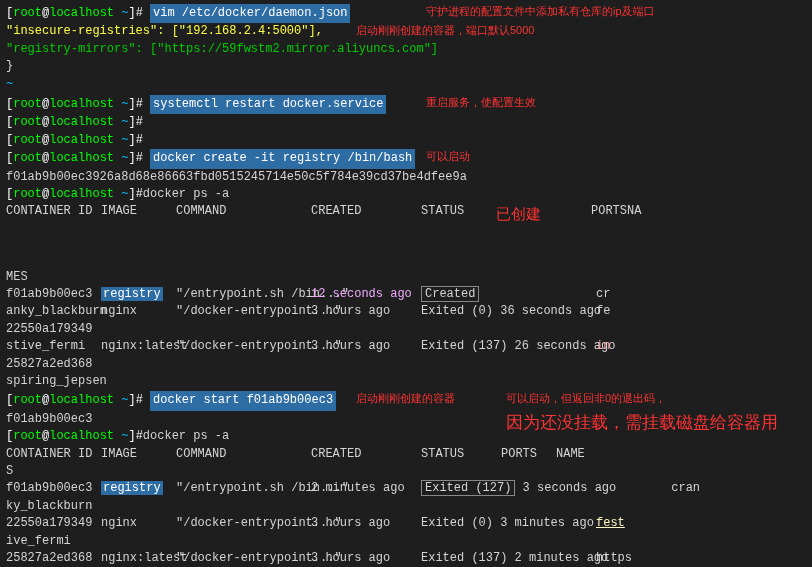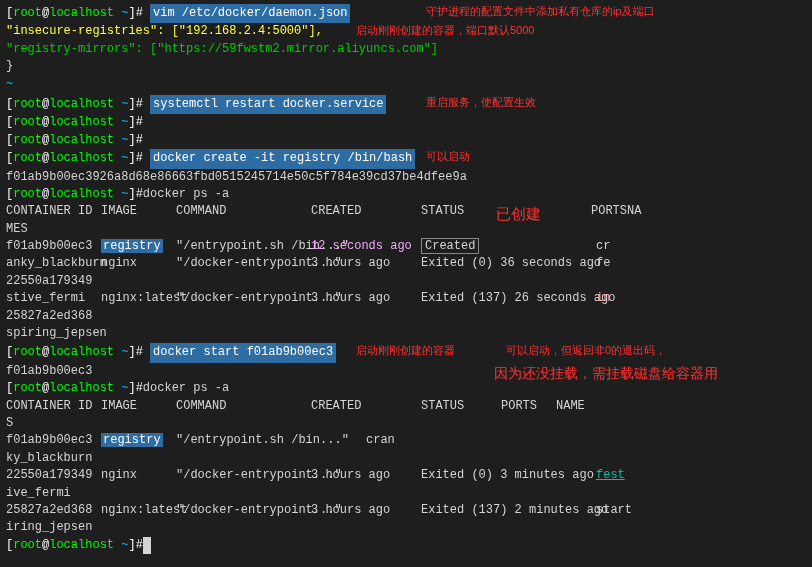--- a/index.html
+++ b/index.html
@@ -110,21 +110,21 @@
       <span style="display:inline-block;width:75px;">IMAGE</span>
       <span style="display:inline-block;width:135px;">COMMAND</span>
       <span style="display:inline-block;width:110px;">CREATED</span>
       <span style="display:inline-block;width:80px;">STATUS</span>
       <span style="position:absolute; left:490px; color:#ff3333; font-size:15px; font-family:Arial,sans-serif;">已创建</span>
       <span style="margin-left:90px;">PORTS</span>
       <span style="display:inline-block;width:40px;">NA</span>
     </div>
 
     <div class="line">
-      <span style="display:inline-block;width:95px;color:#d4d4d4;">MES</span>
+      <span style="display:inline-block;width:95px;color:#d4d4d4;margin-top:48px;">MES</span>
       <span style="display:inline-block;width:75px;"></span>
       <span style="display:inline-block;width:135px;"></span>
       <span style="display:inline-block;width:110px;"></span>
       <span style="display:inline-block;width:80px;"></span>
       <span style="display:inline-block;width:55px;"></span>
     </div>
     <div class="line">
       <span style="display:inline-block;width:95px;color:#d4d4d4;">f01ab9b00ec3</span>
       <span style="display:inline-block;width:75px;"><span class="registry-highlight">registry</span></span>
       <span style="display:inline-block;width:135px;color:#d4d4d4;">"/entrypoint.sh /bin..."</span>
@@ -165,21 +165,21 @@
   </div>
 
   <div class="line section" style="position:relative; margin-top:1px;">
     <span class="prompt">[<span class="prompt-root">root</span>@<span class="prompt-host">localhost</span> <span class="tilde">~</span>]# </span>
     <span class="cmd-highlight">docker start f01ab9b00ec3</span>
     <span style="position:absolute; left:350px; color:#ff3333; font-size:11px; font-family:Arial,sans-serif;">启动刚刚创建的容器</span>
     <span style="position:absolute; left:500px; color:#ff3333; font-size:11px; font-family:Arial,sans-serif; white-space:nowrap;">可以启动，但返回非0的退出码，</span>
   </div>
   <div class="line" style="position:relative;">
     <span style="color:#d4d4d4;">f01ab9b00ec3</span>
-    <span style="position:absolute; left:488px; color:#ff3333; font-size:14px; font-family:Liberation Sans, sans-serif; white-space:nowrap;">因为还没挂载，需挂载磁盘给容器用</span>
+    <span style="position:absolute; left:500px; color:#ff3333; font-size:17px; font-family:Liberation Sans, sans-serif; white-space:nowrap;">因为还没挂载，需挂载磁盘给容器用</span>
   </div>
 
   <div class="line">
     <span class="prompt">[<span class="prompt-root">root</span>@<span class="prompt-host">localhost</span> <span class="tilde">~</span>]#</span>
     <span style="color:#d4d4d4;">docker ps -a</span>
   </div>
 
   <div>
 
     <div class="line">
@@ -193,48 +193,50 @@
     </div>
 
     <div class="line">
       <span style="color:#d4d4d4;">S</span>
     </div>
 
     <div class="line">
       <span style="display:inline-block;width:95px;color:#d4d4d4;">f01ab9b00ec3</span>
       <span style="display:inline-block;width:75px;"><span class="registry-highlight">registry</span></span>
       <span style="display:inline-block;width:135px;color:#d4d4d4;">"/entrypoint.sh /bin..."</span>
+      <span style="display:inline-block;width:110px;color:#d4d4d4;">2 minutes ago</span>
+      <span style="display:inline-block;"><span class="exited-border">Exited (127)</span> 3 seconds ago</span>
       <span style="display:inline-block;width:55px;"></span>
       <span style="color:#d4d4d4;">cran</span>
     </div>
 
     <div class="line">
       <span style="color:#d4d4d4;">ky_blackburn</span>
     </div>
 
     <div class="line">
       <span style="display:inline-block;width:95px;color:#d4d4d4;">22550a179349</span>
       <span style="display:inline-block;width:75px;color:#d4d4d4;">nginx</span>
       <span style="display:inline-block;width:135px;color:#d4d4d4;">"/docker-entrypoint..."</span>
       <span style="display:inline-block;width:110px;color:#d4d4d4;">3 hours ago</span>
       <span style="display:inline-block;width:175px;color:#d4d4d4;">Exited (0) 3 minutes ago</span>
-      <span style="color:#14b8a6;text-decoration:underline;">fest</span>
+      <span style="color:#fef9c3;text-decoration:underline;">fest</span>
     </div>
 
     <div class="line">
       <span style="color:#d4d4d4;">ive_fermi</span>
     </div>
 
     <div class="line">
       <span style="display:inline-block;width:95px;color:#d4d4d4;">25827a2ed368</span>
       <span style="display:inline-block;width:75px;color:#d4d4d4;">nginx:latest</span>
       <span style="display:inline-block;width:135px;color:#d4d4d4;">"/docker-entrypoint..."</span>
       <span style="display:inline-block;width:110px;color:#d4d4d4;">3 hours ago</span>
       <span style="display:inline-block;width:175px;color:#d4d4d4;">Exited (137) 2 minutes ago</span>
-      <span style="color:#d4d4d4;">start</span>
+      <span style="color:#d4d4d4;">https</span>
     </div>
 
     <div class="line">
       <span style="color:#d4d4d4;">iring_jepsen</span>
     </div>
   </div>
 
   <div class="line">
     <span class="prompt">[<span class="prompt-root">root</span>@<span class="prompt-host">localhost</span> <span class="tilde">~</span>]#</span>
     <span style="background:#d4d4d4;color:#1e1e1e;width:8px;display:inline-block;">&nbsp;</span>

